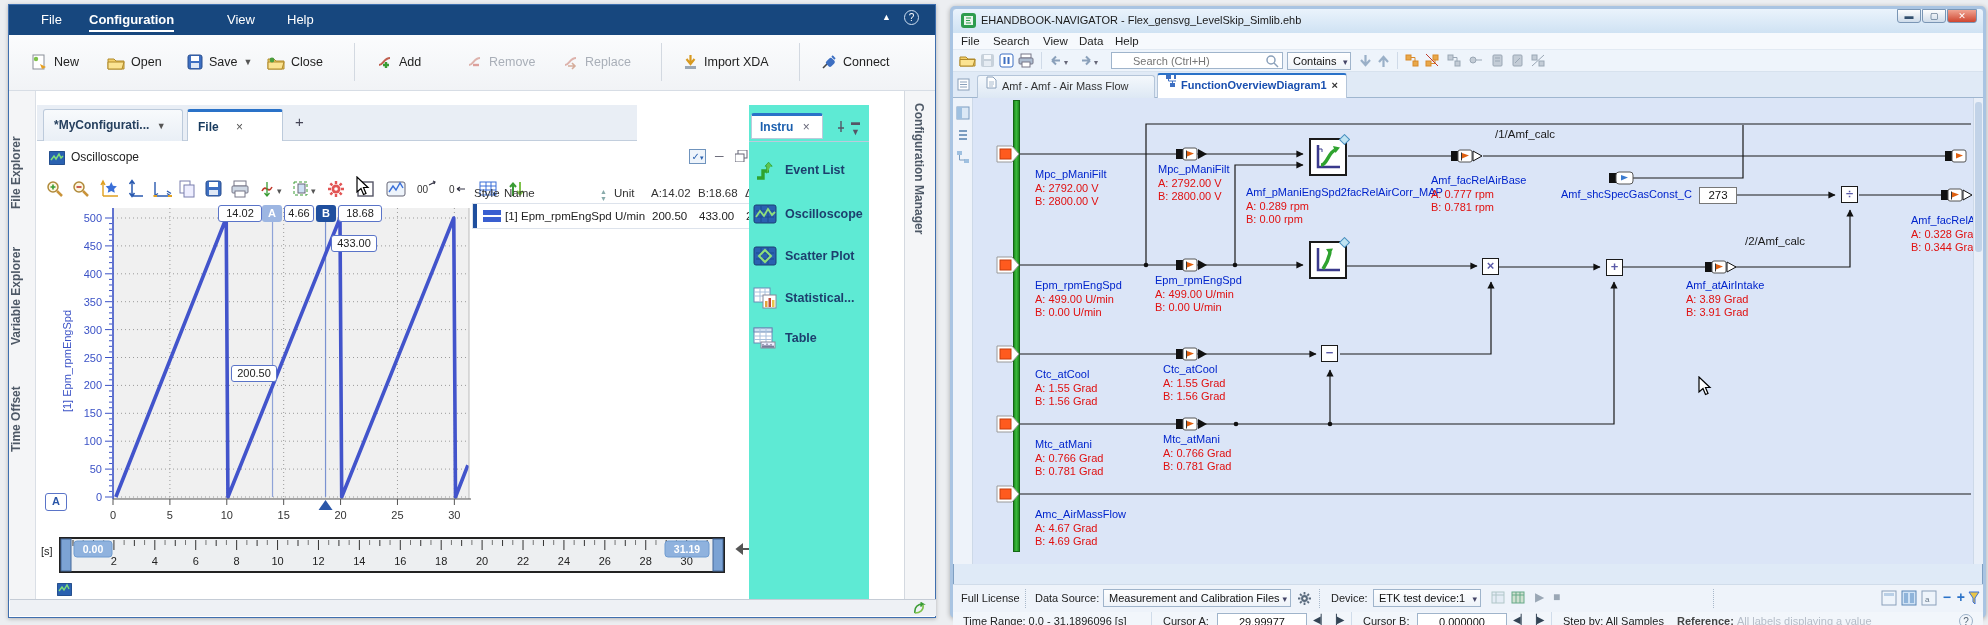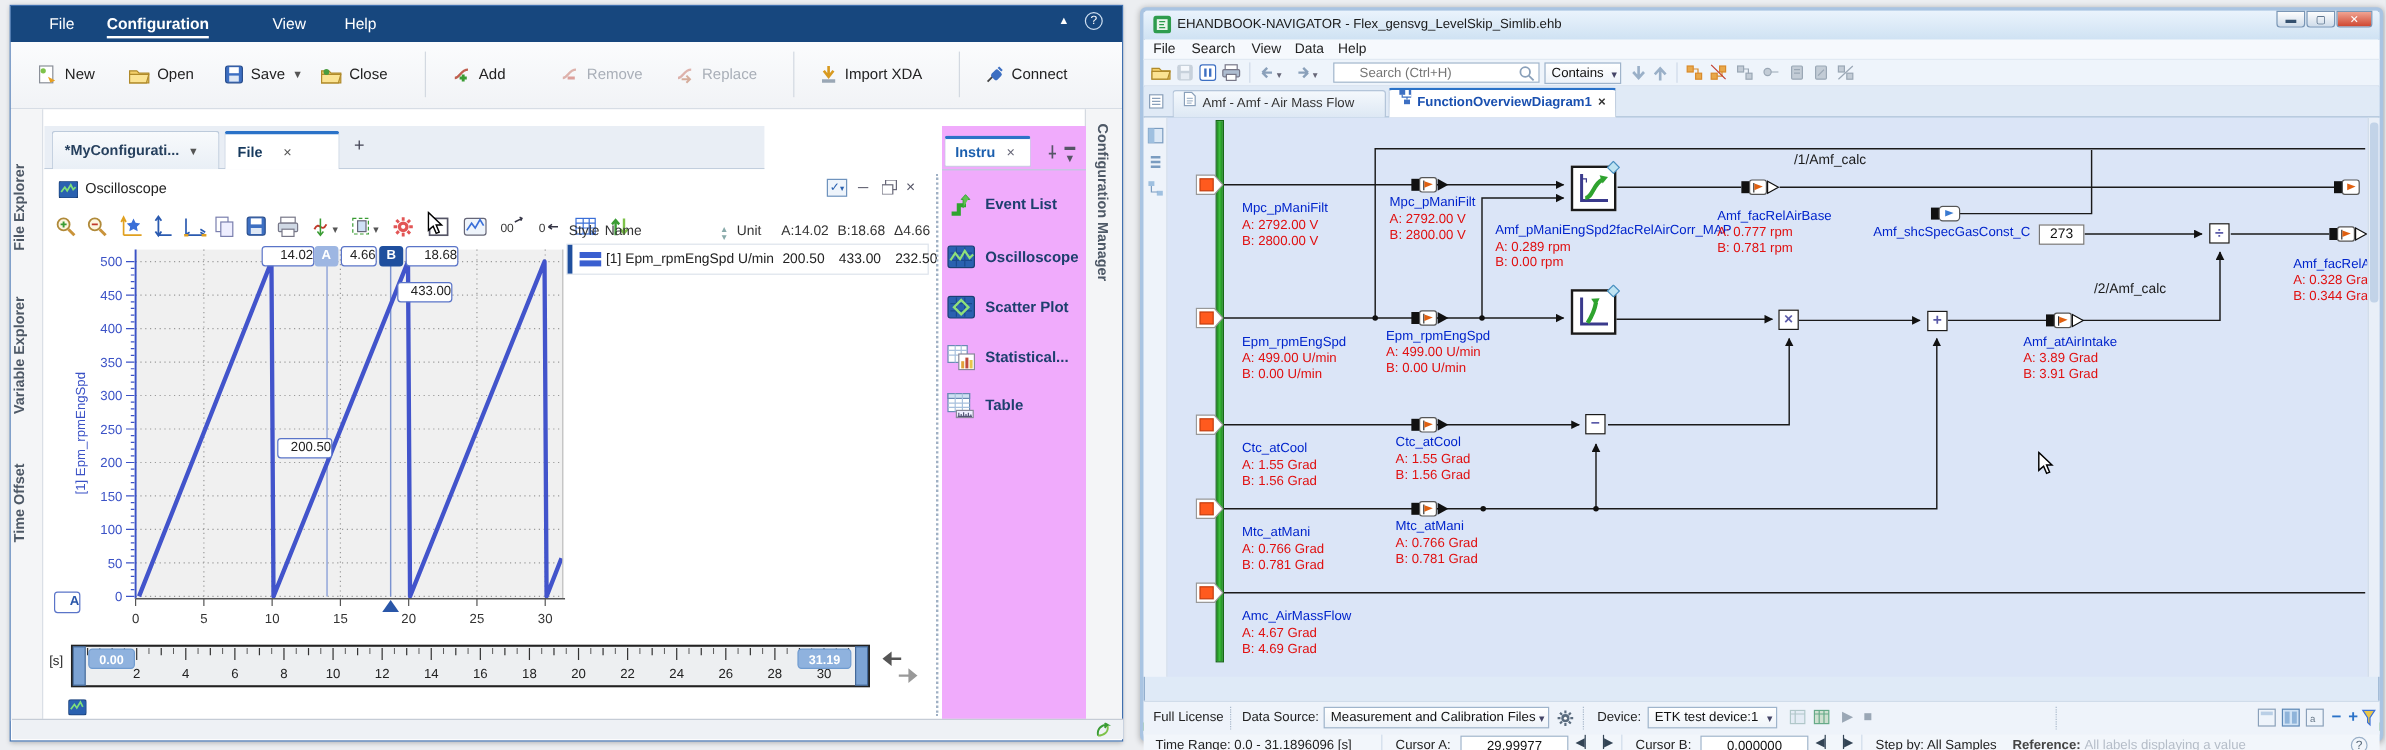--- a/index.html
+++ b/index.html
@@ -19,27 +19,27 @@
   .caret{font-size:9px;color:#555;}
   .lstrip{position:absolute;left:0;top:86px;width:27px;height:510px;background:#f4f5f7;border-right:1px solid #dadfe6;}
   .vlabel{position:absolute;left:0;width:27px;writing-mode:vertical-rl;transform:rotate(180deg);font-size:12px;font-weight:bold;color:#4d5866;text-align:center;}
   .rstrip{position:absolute;right:0;top:86px;width:31px;height:510px;background:#f4f5f7;border-left:1px solid #d4d9e0;}
   .vlabel2{position:absolute;left:7px;top:12px;writing-mode:vertical-rl;font-size:12px;font-weight:bold;color:#4d5866;}
   .tabrowL{position:absolute;left:28px;top:100px;width:600px;height:36px;background:#e9eef5;border-bottom:1px solid #c2cedd;}
   .tabL{position:absolute;top:4px;height:32px;line-height:30px;font-size:12px;font-weight:bold;color:#26405e;background:linear-gradient(#f8fafc,#e9eff6);border:1px solid #bccadb;border-bottom:none;border-radius:3px 3px 0 0;padding:0 10px;}
   .tabL.active{background:#fff;border-top:3px solid #2a72c8;color:#173a5e;}
   .panelL{position:absolute;left:28px;top:136px;width:741px;height:460px;background:#fff;}
   .ti{display:inline-block;vertical-align:middle;}
-  .chip{position:absolute;background:#fff;border:1px solid #5a74c8;border-radius:3px;font-size:11px;line-height:15px;text-align:right;color:#222;}
+  .chip{position:absolute;background:#fff;border:1px solid #5a74c8;border-radius:3px;font-size:11px;line-height:15px;text-align:center;color:#222;}
   .badge{position:absolute;border-radius:3px;font-size:11px;font-weight:bold;line-height:17px;text-align:center;color:#fff;}
   .legend-h{position:absolute;font-size:11.5px;color:#333;white-space:nowrap;}
   .legend-v{position:absolute;font-size:11.5px;color:#222;white-space:nowrap;}
   .statusL{position:absolute;left:1px;bottom:1px;width:926px;height:17px;background:#eef1f5;border-top:1px solid #c5ccd6;}
   .splitter{position:absolute;left:771px;top:140px;height:452px;width:0;border-left:2px dotted #9fb0c4;}
-  .instru{position:absolute;left:776px;top:100px;width:120px;height:496px;background:#f0abfc;text-decoration:underline;}
+  .instru{position:absolute;left:740px;top:100px;width:120px;height:496px;background:#5eead4;text-decoration:underline;}
   .instru-item{position:absolute;left:4px;width:112px;height:34px;display:flex;align-items:center;gap:8px;font-size:12.5px;font-weight:bold;color:#1d3f6e;}
   
   .winR{position:absolute;left:950px;top:6px;width:1036px;height:612px;background:#dfeaf7;border:3px solid #a9c4e2;border-radius:5px;box-shadow:inset 0 0 0 1px #7f9fc2,0 1px 5px rgba(0,0,0,.3);}
   .titleR{position:absolute;left:0;top:0;width:100%;height:24px;background:linear-gradient(#eaf3fc,#cfe2f3);border-radius:3px 3px 0 0;font-size:11px;color:#1a1a1a;}
   .menuR{position:absolute;left:0;top:24px;width:100%;height:17px;background:#f6f9fd;font-size:11.5px;color:#222;border-bottom:1px solid #e2eaf3;}
   .menuR span{margin-right:14px;}
   .toolR{position:absolute;left:0;top:41px;width:100%;height:22px;background:#eef4fb;border-bottom:1px solid #d7e2ee;}
   .tabrowR{position:absolute;left:0;top:63px;width:100%;height:26px;background:#e0eaf6;border-bottom:1px solid #9fb6cf;}
   .tabR{position:absolute;top:3px;height:23px;line-height:21px;font-size:11px;border:1px solid #b4c5d9;border-bottom:none;border-radius:3px 3px 0 0;padding:0 8px;display:flex;gap:5px;}
   .canvasR{position:absolute;left:20px;top:89px;width:1000px;height:466px;background:#dbe5f7;overflow:hidden;}

